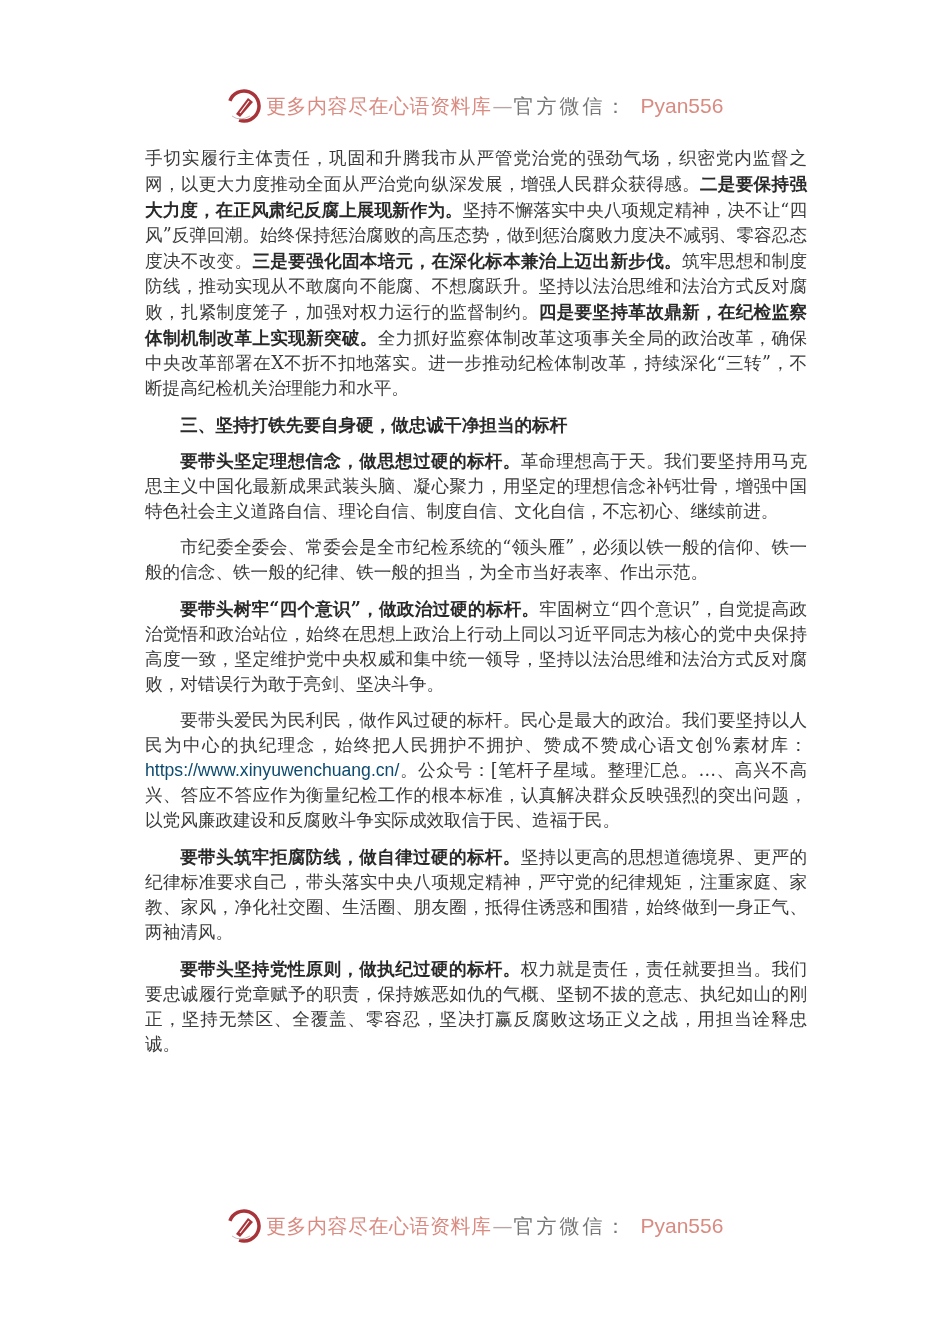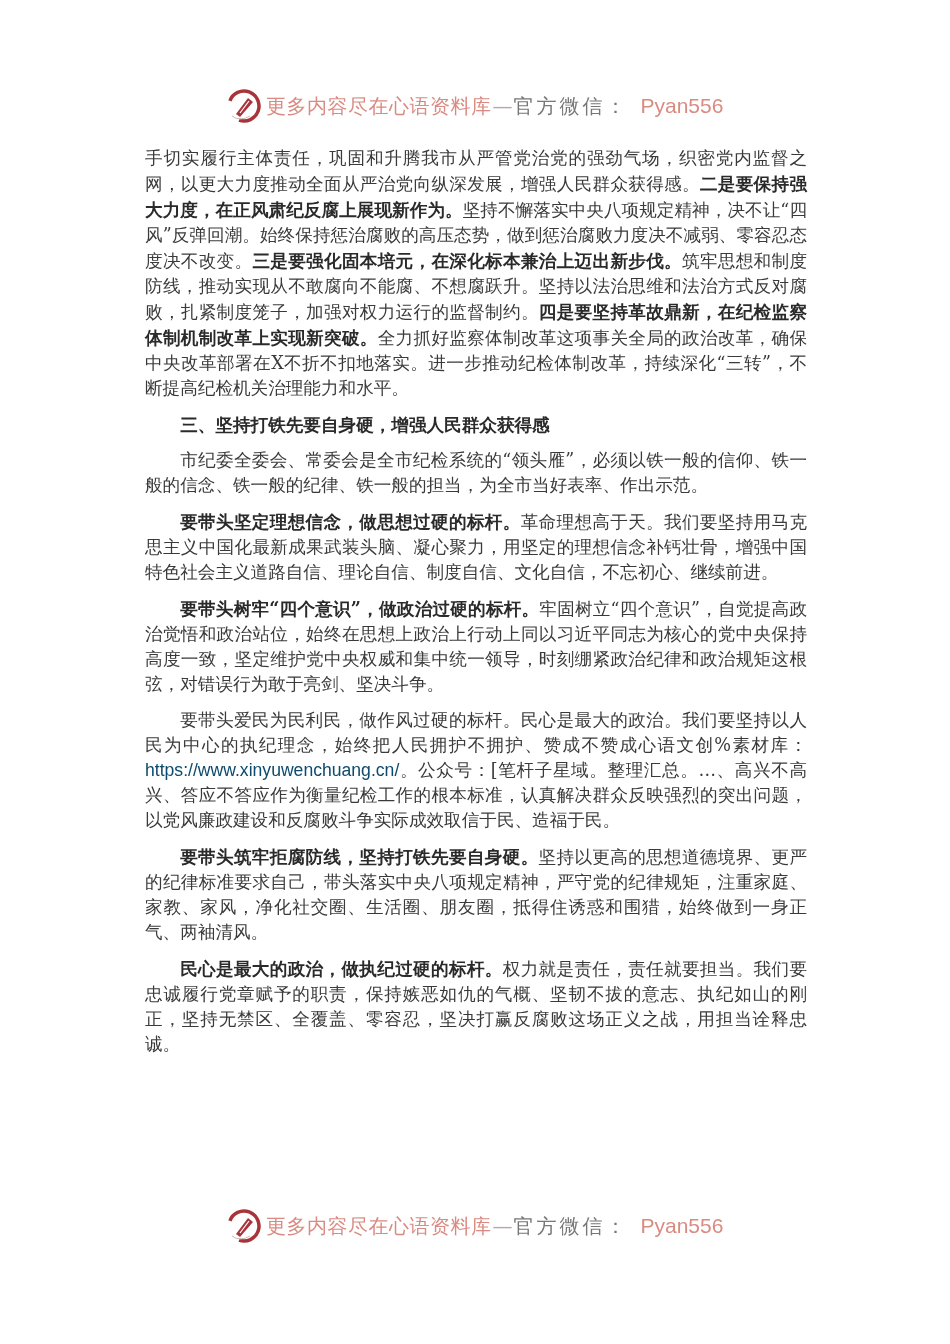--- a/index.html
+++ b/index.html
@@ -31,27 +31,27 @@
     <path d="M6 28 Q14 34 24 28" fill="none" stroke="#c9b6b4" stroke-width="1"></path>
   </svg>
   <span class="banner-main">更多内容尽在心语资料库</span>
   <span class="banner-dash">—</span>
   <span class="banner-wx">官方微信：</span>
   <span class="banner-id">Pyan556</span>
 </div>
 
 <div class="content" id="content">
     <p><span>手切实履行主体责任，巩固和升腾我市从严管党治党的强劲气场，织密党内监督之网，以更大力度推动全面从严治党向纵深发展，增强人民群众获得感。</span><span class="b">二是要保持强大力度，在正风肃纪反腐上展现新作为。</span><span>坚持不懈落实中央八项规定精神，决不让“四风”反弹回潮。始终保持惩治腐败的高压态势，做到惩治腐败力度决不减弱、零容忍态度决不改变。</span><span class="b">三是要强化固本培元，在深化标本兼治上迈出新步伐。</span><span>筑牢思想和制度防线，推动实现从不敢腐向不能腐、不想腐跃升。坚持以法治思维和法治方式反对腐败，扎紧制度笼子，加强对权力运行的监督制约。</span><span class="b">四是要坚持革故鼎新，在纪检监察体制机制改革上实现新突破。</span><span>全力抓好监察体制改革这项事关全局的政治改革，确保中央改革部署在X不折不扣地落实。进一步推动纪检体制改革，持续深化“三转”，不断提高纪检机关治理能力和水平。</span></p>
-    <p class="h"><span class="b">三、坚持打铁先要自身硬，增强人民群众获得感</span></p>
+    <p class="h"><span class="b">三、坚持打铁先要自身硬，做忠诚干净担当的标杆</span></p>
+    <p class="indent"><span class="b">要带头坚定理想信念，做思想过硬的标杆。</span><span>革命理想高于天。我们要坚持用马克思主义中国化最新成果武装头脑、凝心聚力，用坚定的理想信念补钙壮骨，增强中国特色社会主义道路自信、理论自信、制度自信、文化自信，不忘初心、继续前进。</span></p>
     <p class="indent"><span>市纪委全委会、常委会是全市纪检系统的“领头雁”，必须以铁一般的信仰、铁一般的信念、铁一般的纪律、铁一般的担当，为全市当好表率、作出示范。</span></p>
-    <p class="indent"><span class="b">要带头坚定理想信念，做思想过硬的标杆。</span><span>革命理想高于天。我们要坚持用马克思主义中国化最新成果武装头脑、凝心聚力，用坚定的理想信念补钙壮骨，增强中国特色社会主义道路自信、理论自信、制度自信、文化自信，不忘初心、继续前进。</span></p>
-    <p class="indent"><span class="b">要带头树牢“四个意识”，做政治过硬的标杆。</span><span>牢固树立“四个意识”，自觉提高政治觉悟和政治站位，始终在思想上政治上行动上同以习近平同志为核心的党中央保持高度一致，坚定维护党中央权威和集中统一领导，时刻绷紧政治纪律和政治规矩这根弦，对错误行为敢于亮剑、坚决斗争。</span></p>
+    <p class="indent"><span class="b">要带头树牢“四个意识”，做政治过硬的标杆。</span><span>牢固树立“四个意识”，自觉提高政治觉悟和政治站位，始终在思想上政治上行动上同以习近平同志为核心的党中央保持高度一致，坚定维护党中央权威和集中统一领导，坚持以法治思维和法治方式反对腐败，对错误行为敢于亮剑、坚决斗争。</span></p>
     <p class="indent"><span>要带头爱民为民利民，做作风过硬的标杆。民心是最大的政治。我们要坚持以人民为中心的执纪理念，始终把人民拥护不拥护、赞成不赞成心语文创%素材库：</span><span class="sans">https://www.xinyuwenchuang.cn/</span><span>。公众号：[笔杆子星域。整理汇总。…、高兴不高兴、答应不答应作为衡量纪检工作的根本标准，认真解决群众反映强烈的突出问题，以党风廉政建设和反腐败斗争实际成效取信于民、造福于民。</span></p>
-    <p class="indent"><span class="b">要带头筑牢拒腐防线，坚持打铁先要自身硬。</span><span>坚持以更高的思想道德境界、更严的纪律标准要求自己，带头落实中央八项规定精神，严守党的纪律规矩，注重家庭、家教、家风，净化社交圈、生活圈、朋友圈，抵得住诱惑和围猎，始终做到一身正气、两袖清风。</span></p>
-    <p class="indent"><span class="b">民心是最大的政治，做执纪过硬的标杆。</span><span>权力就是责任，责任就要担当。我们要忠诚履行党章赋予的职责，保持嫉恶如仇的气概、坚韧不拔的意志、执纪如山的刚正，坚持无禁区、全覆盖、零容忍，坚决打赢反腐败这场正义之战，用担当诠释忠诚。</span></p>
+    <p class="indent"><span class="b">要带头筑牢拒腐防线，做自律过硬的标杆。</span><span>坚持以更高的思想道德境界、更严的纪律标准要求自己，带头落实中央八项规定精神，严守党的纪律规矩，注重家庭、家教、家风，净化社交圈、生活圈、朋友圈，抵得住诱惑和围猎，始终做到一身正气、两袖清风。</span></p>
+    <p class="indent"><span class="b">要带头坚持党性原则，做执纪过硬的标杆。</span><span>权力就是责任，责任就要担当。我们要忠诚履行党章赋予的职责，保持嫉恶如仇的气概、坚韧不拔的意志、执纪如山的刚正，坚持无禁区、全覆盖、零容忍，坚决打赢反腐败这场正义之战，用担当诠释忠诚。</span></p>
   </div>
 
 <div class="banner bottom">
   <svg class="logo" viewBox="0 0 36 36">
     <circle cx="18" cy="18" r="15" fill="none" stroke="#a8343a" stroke-width="3.5" stroke-dasharray="70 25" transform="rotate(200 18 18)"></circle>
     <path d="M10 26 L22 10 L27 14 L14 29 Z" fill="#a8343a"></path>
     <path d="M14 25 L23 13" stroke="#fff" stroke-width="1.2"></path>
     <path d="M6 28 Q14 34 24 28" fill="none" stroke="#c9b6b4" stroke-width="1"></path>
   </svg>
   <span class="banner-main">更多内容尽在心语资料库</span>

